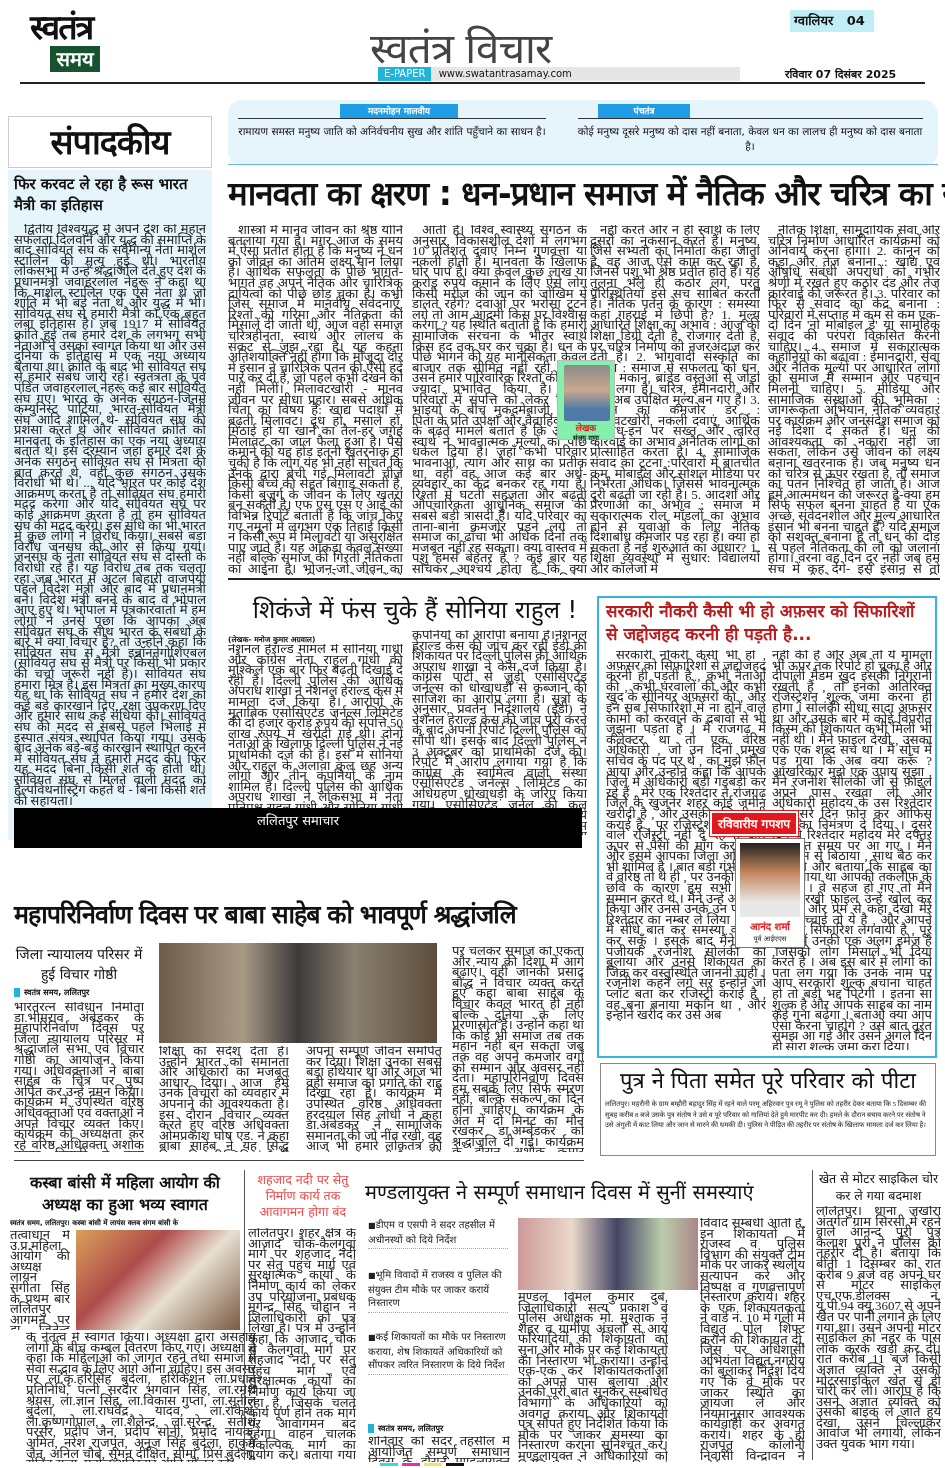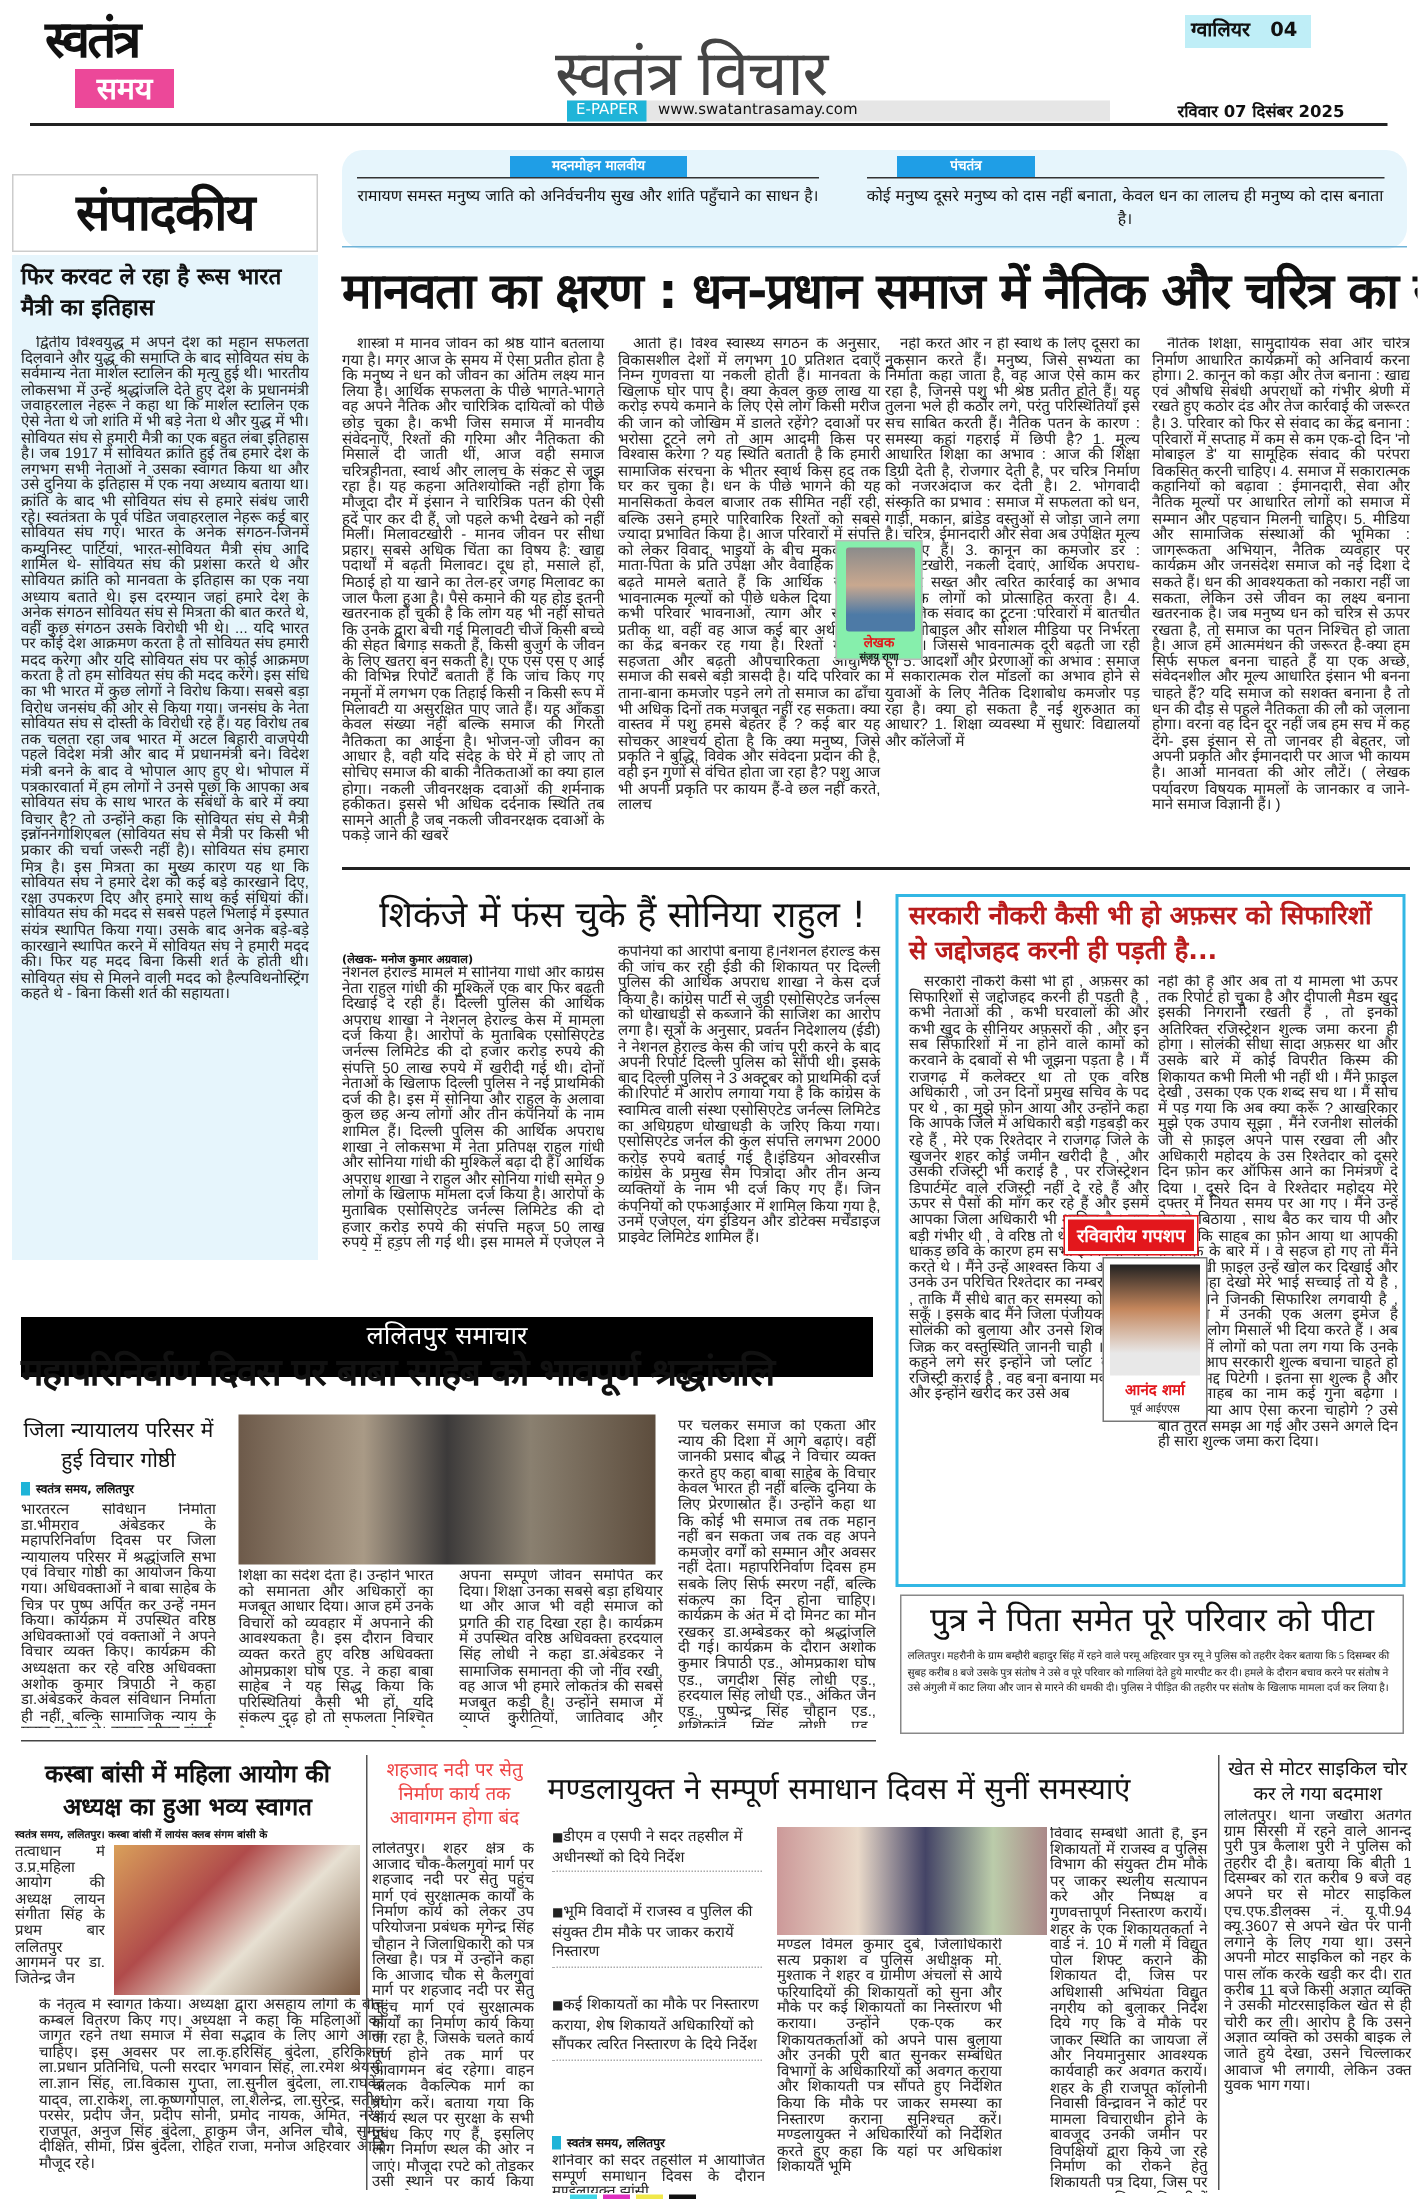--- a/index.html
+++ b/index.html
@@ -1,25 +1,25 @@
 <!DOCTYPE html>
 <html><head>
 <meta charset="utf-8">
 <style>
 *{box-sizing:border-box;margin:0;padding:0}
 body{width:945px;height:1468px;background:#fff;font-family:"DejaVu Sans",sans-serif;color:#111;overflow:hidden;position:relative}
 .abs{position:absolute}
-.body-text{font-family:Liberation Sans, sans-serif;font-size:10px;line-height:10.6px;text-align:justify;color:#222;overflow:hidden}
+.body-text{font-family:Liberation Serif, serif;font-size:13px;line-height:10.6px;text-align:justify;color:#222;overflow:hidden}
 .body-text p{text-indent:10px}
 .bold{font-weight:bold}
 .hl{font-family:"DejaVu Sans",sans-serif;font-weight:bold;color:#111;letter-spacing:-1px}
 
 #logo{left:30px;top:8px;width:78px;height:70px}
 #logo .l1{font-size:34px;font-weight:bold;line-height:38px;color:#111;letter-spacing:-2px}
-#logo .l2{background:#ec4899;color:#fff;font-size:20px;font-weight:bold;width:66px;margin-left:20px;text-align:center;line-height:26px}
+#logo .l2{background:#14532d;color:#fff;font-size:20px;font-weight:bold;width:50px;margin-left:20px;text-align:center;line-height:26px}
 #title{left:370px;top:18px;font-size:42px;color:#444;letter-spacing:-1px}
 #epbar{left:378px;top:67px;width:362px;height:14px;background:#e6e6e6;font-size:10px;line-height:14px}
 #epbar .ep{background:#1fb4d8;color:#fff;padding:0 6px;display:inline-block}
 #epbar .url{margin-left:4px;color:#111}
 #city{left:790px;top:10px;background:#bfeef7;font-size:13px;font-weight:bold;padding:1px 4px;line-height:20px}
 #city .num{display:inline-block;background:#bfeef7;border-radius:50%;width:28px;text-align:center;margin-left:4px}
 #date{left:785px;top:66px;font-size:11px;font-weight:bold}
 #rule{left:20px;top:82px;width:905px;height:2px;background:#222}
 
 #editBox{left:8px;top:116px;width:204px;height:52px;border:1px solid #ccc;background:#fff}
@@ -53,21 +53,21 @@
 #sarkBox{left:597px;top:596px;width:340px;height:462px;border:2px solid #32b7e4}
 #sarkHead{left:606px;top:600px;width:325px;font-size:17px;line-height:23px;color:#b91c1c;font-weight:bold}
 #skcol1{left:606px;top:650px;width:160px;height:400px}
 #skcol2{left:772px;top:650px;width:160px;height:400px}
 #gapTag{left:710px;top:811px;background:#e3171c;color:#fff;font-size:12px;font-weight:bold;padding:2px 6px;border:2px solid #fff;outline:1px solid #e3171c}
 #gapPhoto{left:735px;top:838px;width:70px;height:110px;border:1px solid #777;background:#fff}
 #gapPhoto .face{position:absolute;left:4px;top:4px;width:60px;height:74px;background:linear-gradient(#222,#c4865c 40%,#e8e8e8 80%)}
 #gapPhoto .n{position:absolute;top:80px;width:100%;text-align:center;color:#e3171c;font-size:10px;font-weight:bold}
 #gapPhoto .d{position:absolute;top:95px;width:100%;text-align:center;font-size:7px}
 
-#lalBar{left:14px;top:878px;width:568px;height:40px;background:#000;color:#fff;text-align:center;font-size:17px;line-height:26px}
+#lalBar{left:14px;top:808px;width:568px;height:40px;background:#000;color:#fff;text-align:center;font-size:13px;line-height:26px}
 #mahaHead{left:14px;top:898px;width:570px;font-size:25px;line-height:34px;white-space:nowrap}
 #jilaHead{left:14px;top:944px;width:130px;text-align:center;font-size:14px;line-height:20px;color:#111}
 .byline{font-size:8px;font-weight:bold;color:#111}
 .byline .sq{display:inline-block;width:6px;height:9px;background:#1fb4d8;margin-right:4px;vertical-align:middle}
 #jilaBy{left:14px;top:986px;width:130px}
 #jcol1{left:14px;top:1002px;width:130px;height:150px}
 #jphoto{left:159px;top:943px;width:278px;height:100px;background:linear-gradient(90deg,#6d5a4a,#a99a86 30%,#3c3a3a 50%,#8a8070 70%,#5d4d3d)}
 #jcol2{left:159px;top:1046px;width:130px;height:106px}
 #jcol3{left:306px;top:1046px;width:136px;height:106px}
 #jcol4{left:452px;top:946px;width:132px;height:206px}

